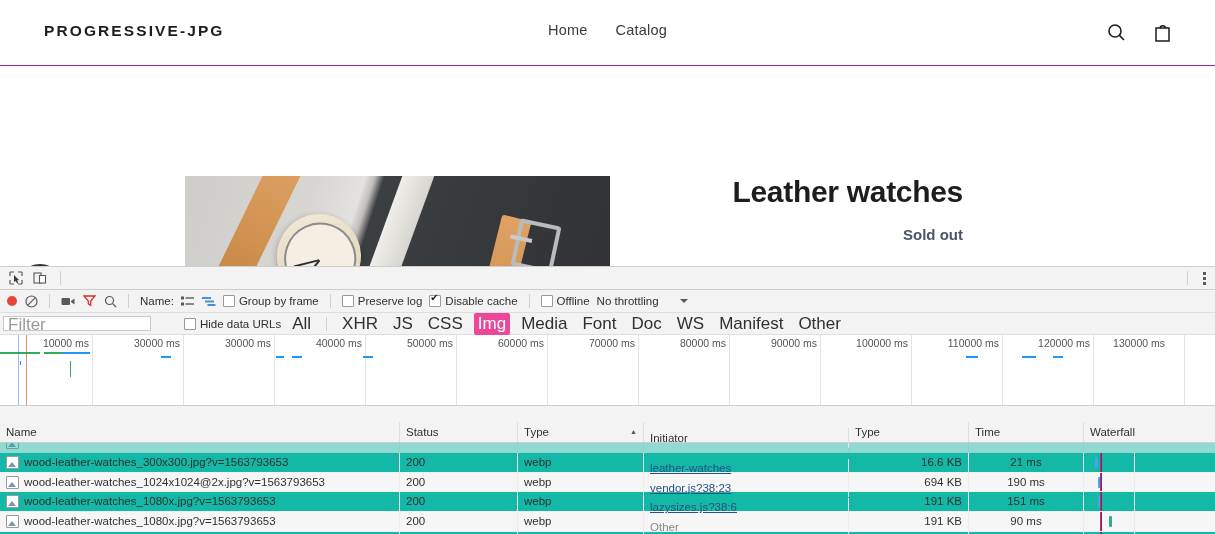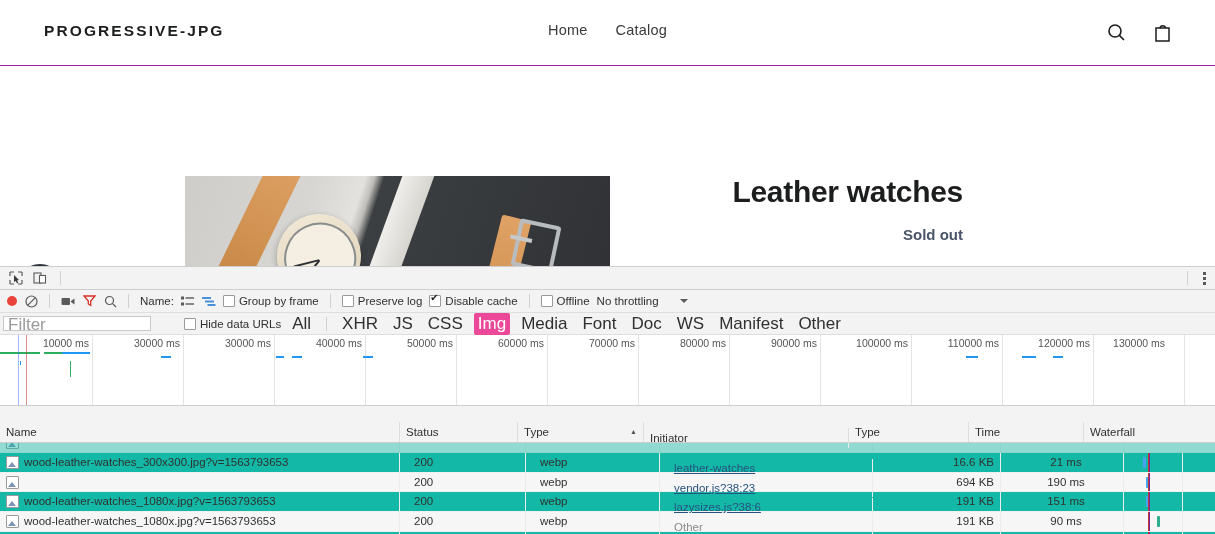--- a/index.html
+++ b/index.html
@@ -129,21 +129,21 @@
   .ov-mark{position:absolute;top:26px;width:1px;background:#2196f3;}
   .ov-vline{position:absolute;top:0;bottom:0;width:1px;}
 
   .dt-table{position:absolute;left:0;right:0;top:155px;bottom:0;background:#14b8a6;overflow:hidden;}
   .th-row{
     display:flex;height:20px;align-items:center;background:#f3f3f3;
     border-bottom:1px solid #cdcdcd;font-size:11.5px;color:#303030;
   }
   .th{padding:0 6px;box-sizing:border-box;border-right:1px solid #ddd;height:20px;line-height:20px;position:relative;}
   .th.sorted:after{content:"▲";position:absolute;right:6px;top:0;font-size:7px;color:#555;}
-  .tr{display:flex;height:18.7px;align-items:center;font-size:11.5px;color:#303030;border-bottom:1px solid #f0f0f0;gap:8px;}
+  .tr{display:flex;height:18.7px;align-items:center;font-size:11.5px;color:#303030;border-bottom:1px solid #f0f0f0;}
   .tr.alt{background:#f6f6f6;}
   .td{padding:0 6px;box-sizing:border-box;border-right:1px solid #ececec;height:18.7px;line-height:18.7px;overflow:hidden;white-space:nowrap;}
   .c-name{width:400px;display:flex;align-items:center;gap:5px;}
   .c-status{width:118px;}
   .c-type{width:126px;}
   .c-init{width:205px;margin-top:12px;}
   .c-size{width:120px;text-align:right;}
   .c-time{width:115px;text-align:center;}
   .c-wf{flex:1;position:relative;border-right:none;}
   .file-ic{width:11px;height:11px;border:1px solid #9a9a9a;background:#fff;flex:none;position:relative;border-radius:1px;}
@@ -416,20 +416,21 @@
           <div class="wf-col-sep" style="left:50px"></div>
           <div class="wf-bar" style="left:11px;background:#4aa3f0"></div>
           <div class="wf-line" style="left:16px;background:#c0392b"></div>
           <div class="wf-line" style="left:17px;background:#7b1fa2"></div>
         </div>
       </div>
 
       <div class="tr alt">
         <div class="td c-name">
           <span class="file-ic"></span>
+          <span>wood-leather-watches_1024x1024@2x.jpg?v=1563793653</span>
         </div>
         <div class="td c-status">200</div>
         <div class="td c-type">webp</div>
         <div class="td c-init"><span class="init-link">vendor.js?38:23</span></div>
         <div class="td c-size">694 KB</div>
         <div class="td c-time">190 ms</div>
         <div class="td c-wf">
           <div class="wf-col-sep" style="left:50px"></div>
           <div class="wf-bar" style="left:14px;background:#4aa3f0"></div>
           <div class="wf-line" style="left:16px;background:#c0392b"></div>

